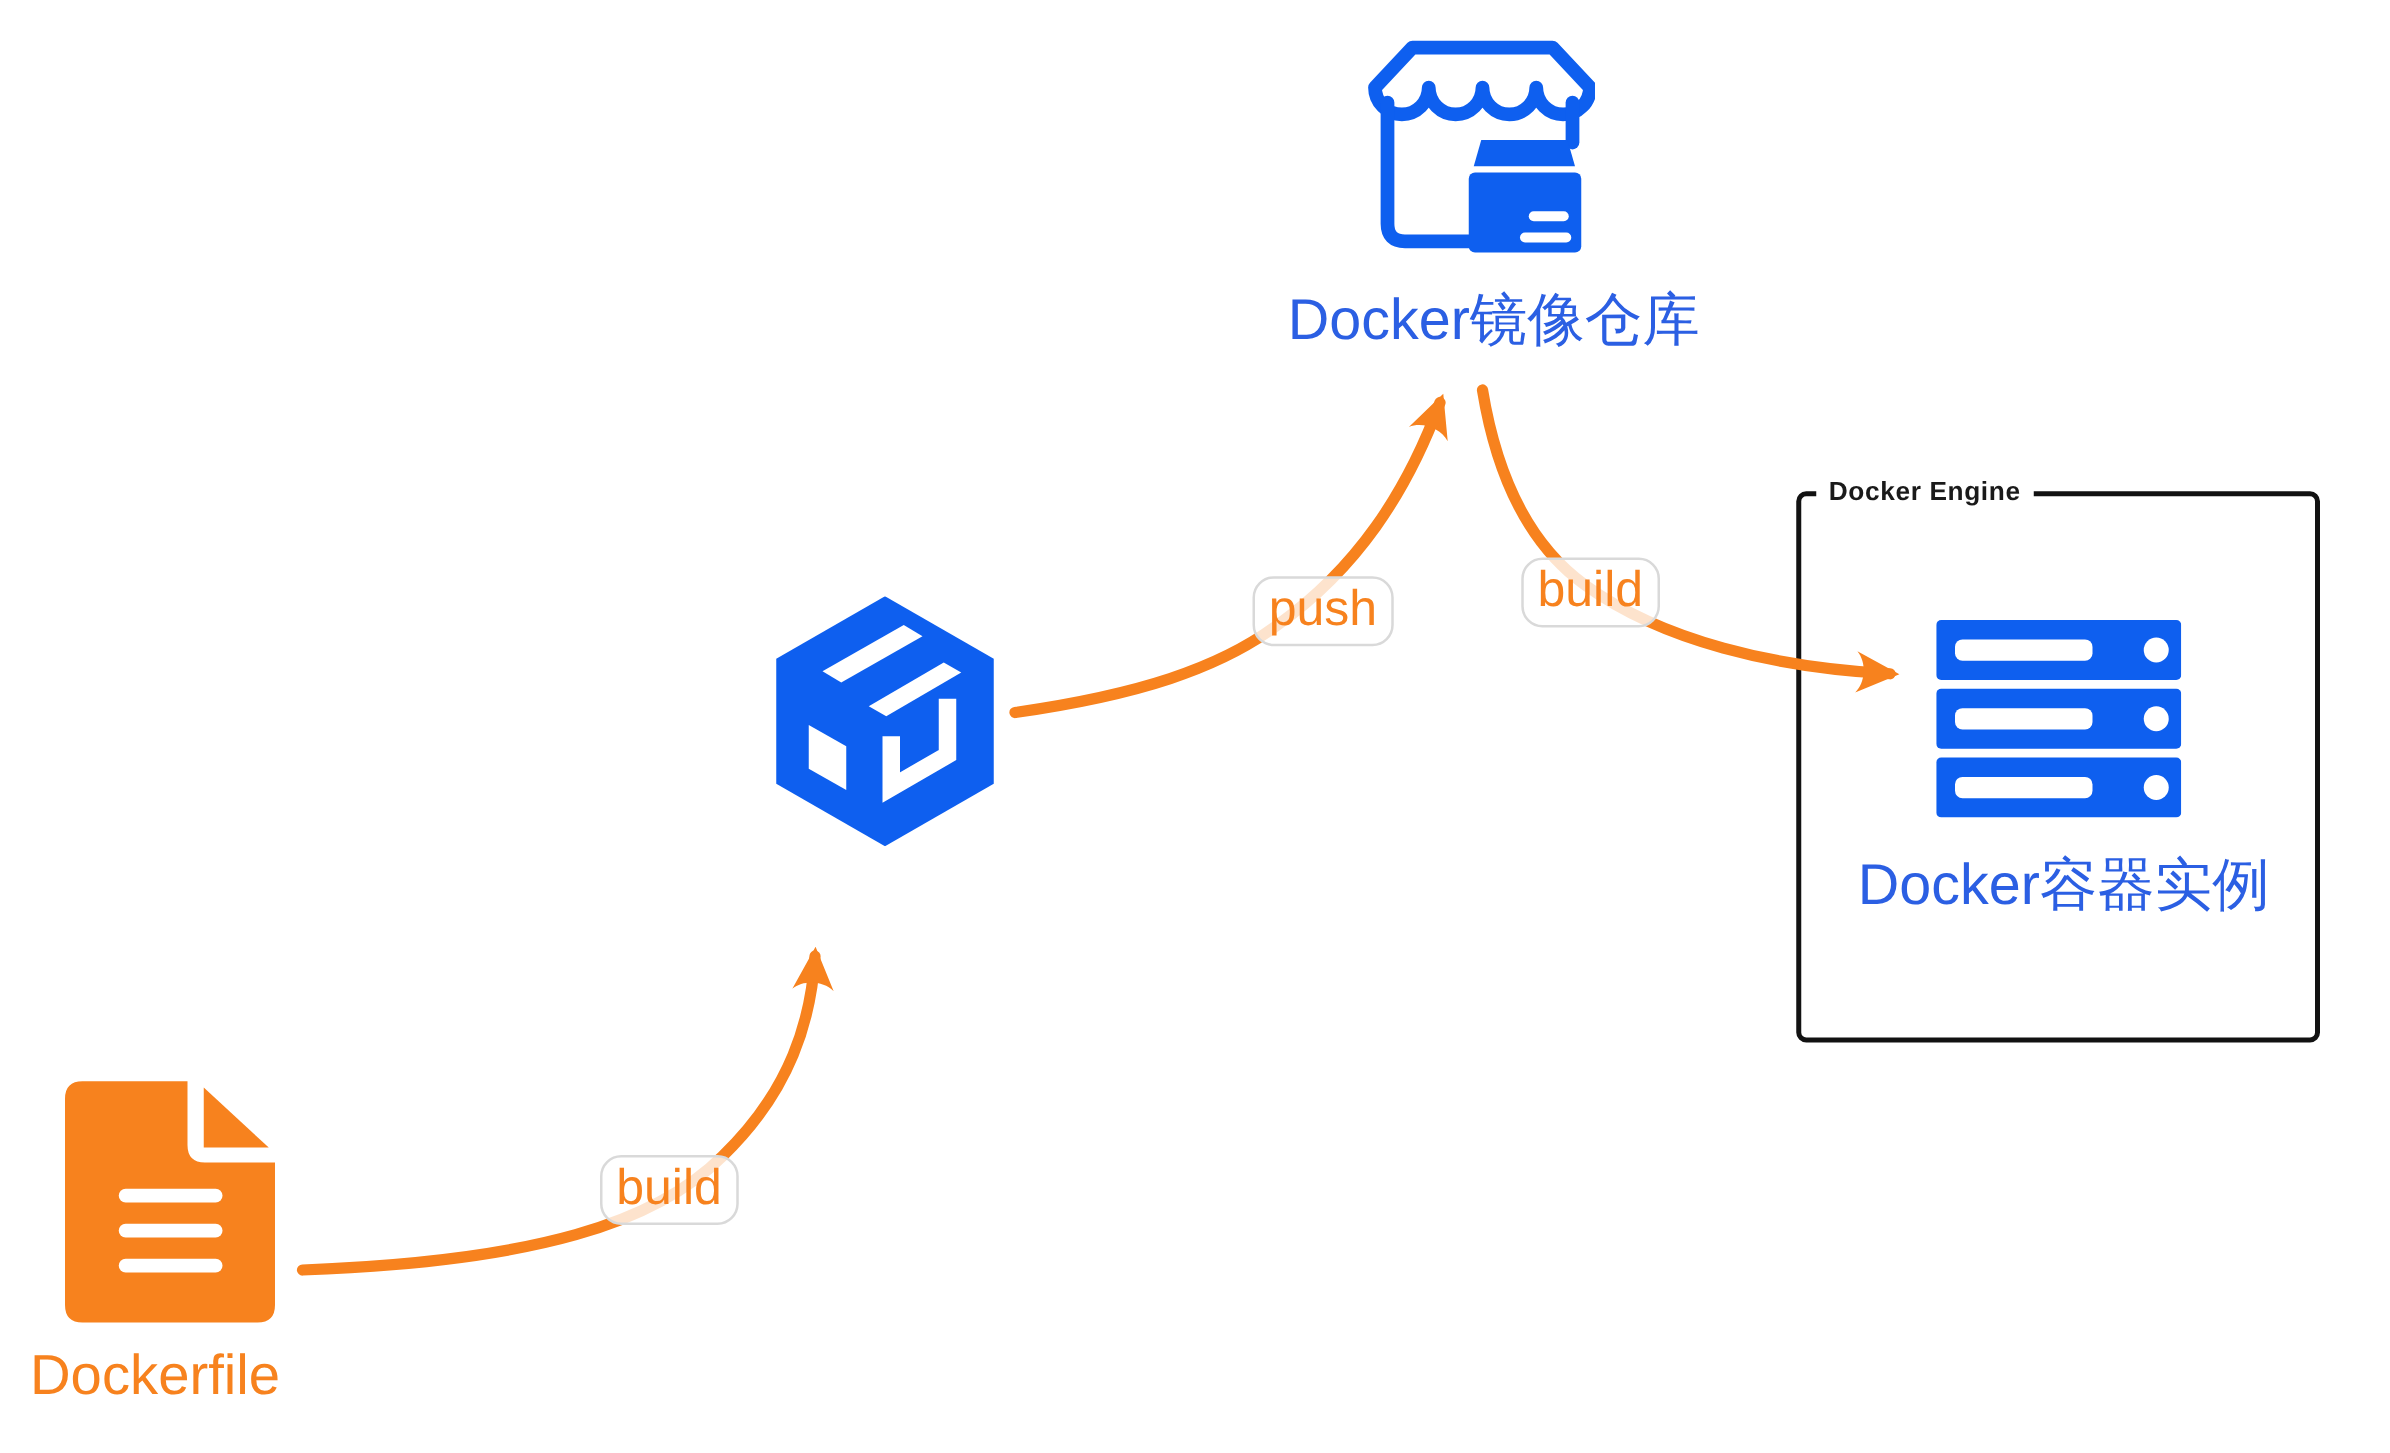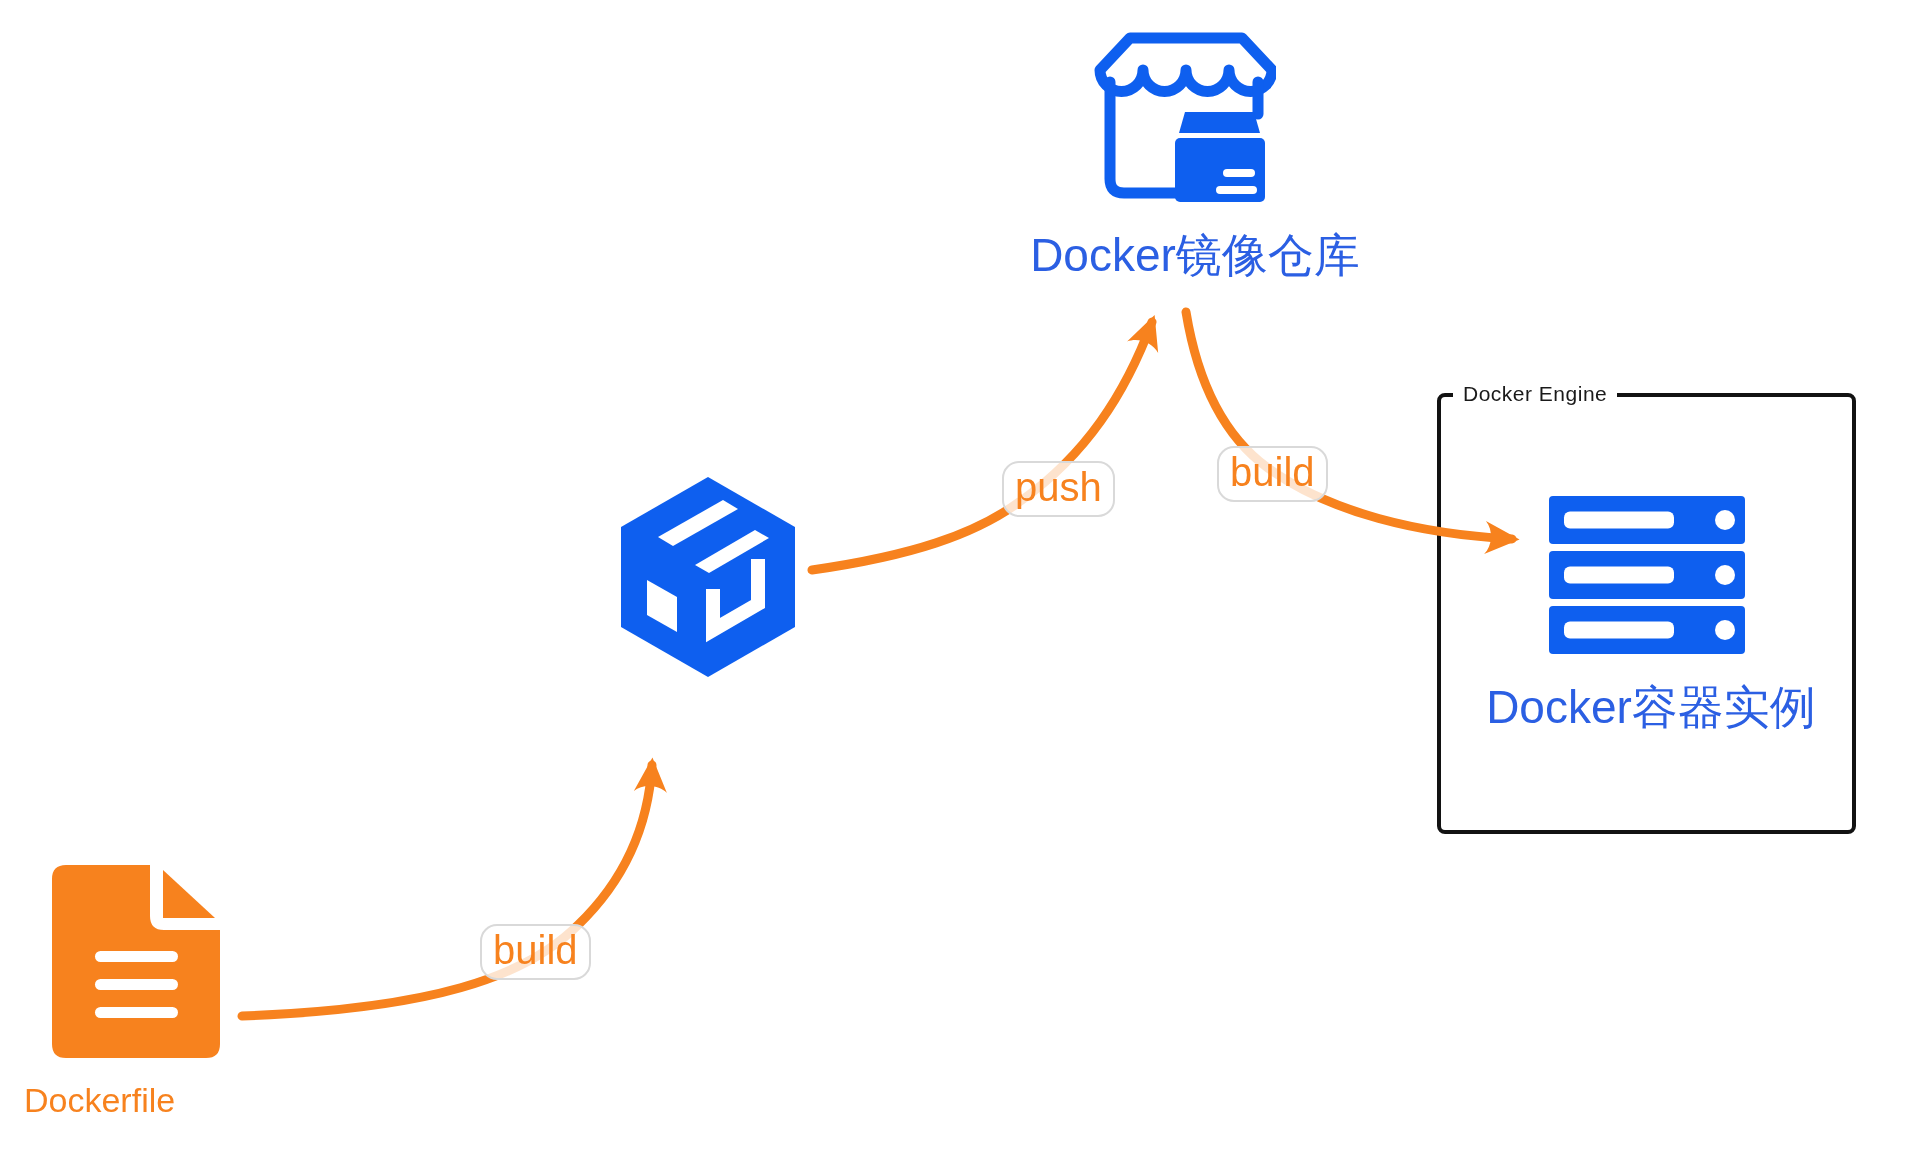--- a/index.html
+++ b/index.html
@@ -17,30 +17,30 @@
   .arrow-layer path.flow{fill:none;stroke:var(--orange);stroke-width:9;stroke-linecap:round;}
   .arrow-layer .head{fill:var(--orange);}
 
   .node-icon{position:absolute;z-index:2;}
   .blue-fill{fill:var(--icon-blue);}
   .white-fill{fill:#fff;}
   .blue-stroke{stroke:var(--icon-blue);fill:none;}
   .orange-fill{fill:var(--orange);}
 
   .node-label{position:absolute;z-index:3;font-size:46px;line-height:54px;color:var(--text-blue);text-align:center;white-space:nowrap;}
-  .dockerfile-label{position:absolute;z-index:3;font-size:34px;line-height:52px;color:var(--orange);white-space:nowrap;text-align:center;}
+  .dockerfile-label{position:absolute;z-index:3;font-size:45px;line-height:52px;color:var(--orange);white-space:nowrap;text-align:center;}
 
   .edge-pill{position:absolute;z-index:6;font-size:40px;line-height:46px;color:var(--orange);
     background:rgba(255,255,255,0.78);border:2px solid var(--pill-border);border-radius:17px;
     padding:1px 11px 5px 11px;white-space:nowrap;}
 
   .engine-box{position:absolute;left:1437px;top:393px;width:419px;height:441px;
     border:4px solid var(--engine-border);border-radius:8px;z-index:1;}
   .engine-legend{position:absolute;top:-16px;left:12px;background:#fff;padding:0 10px;
-    font-size:21px;line-height:26px;color:#1a1a1a;letter-spacing:0.5px;white-space:nowrap;}
+    font-size:21px;line-height:26px;color:#1a1a1a;letter-spacing:0.5px;white-space:nowrap;font-weight:bold;}
   .engine-box .node-icon{position:absolute;left:108px;top:99px;}
   .engine-box .node-label{position:absolute;left:10px;top:283px;width:400px;}
 </style>
 </head>
 <body>
 
 <div class="canvas">
 
   <svg class="arrow-layer" viewBox="0 0 1912 1162">
     <defs>

